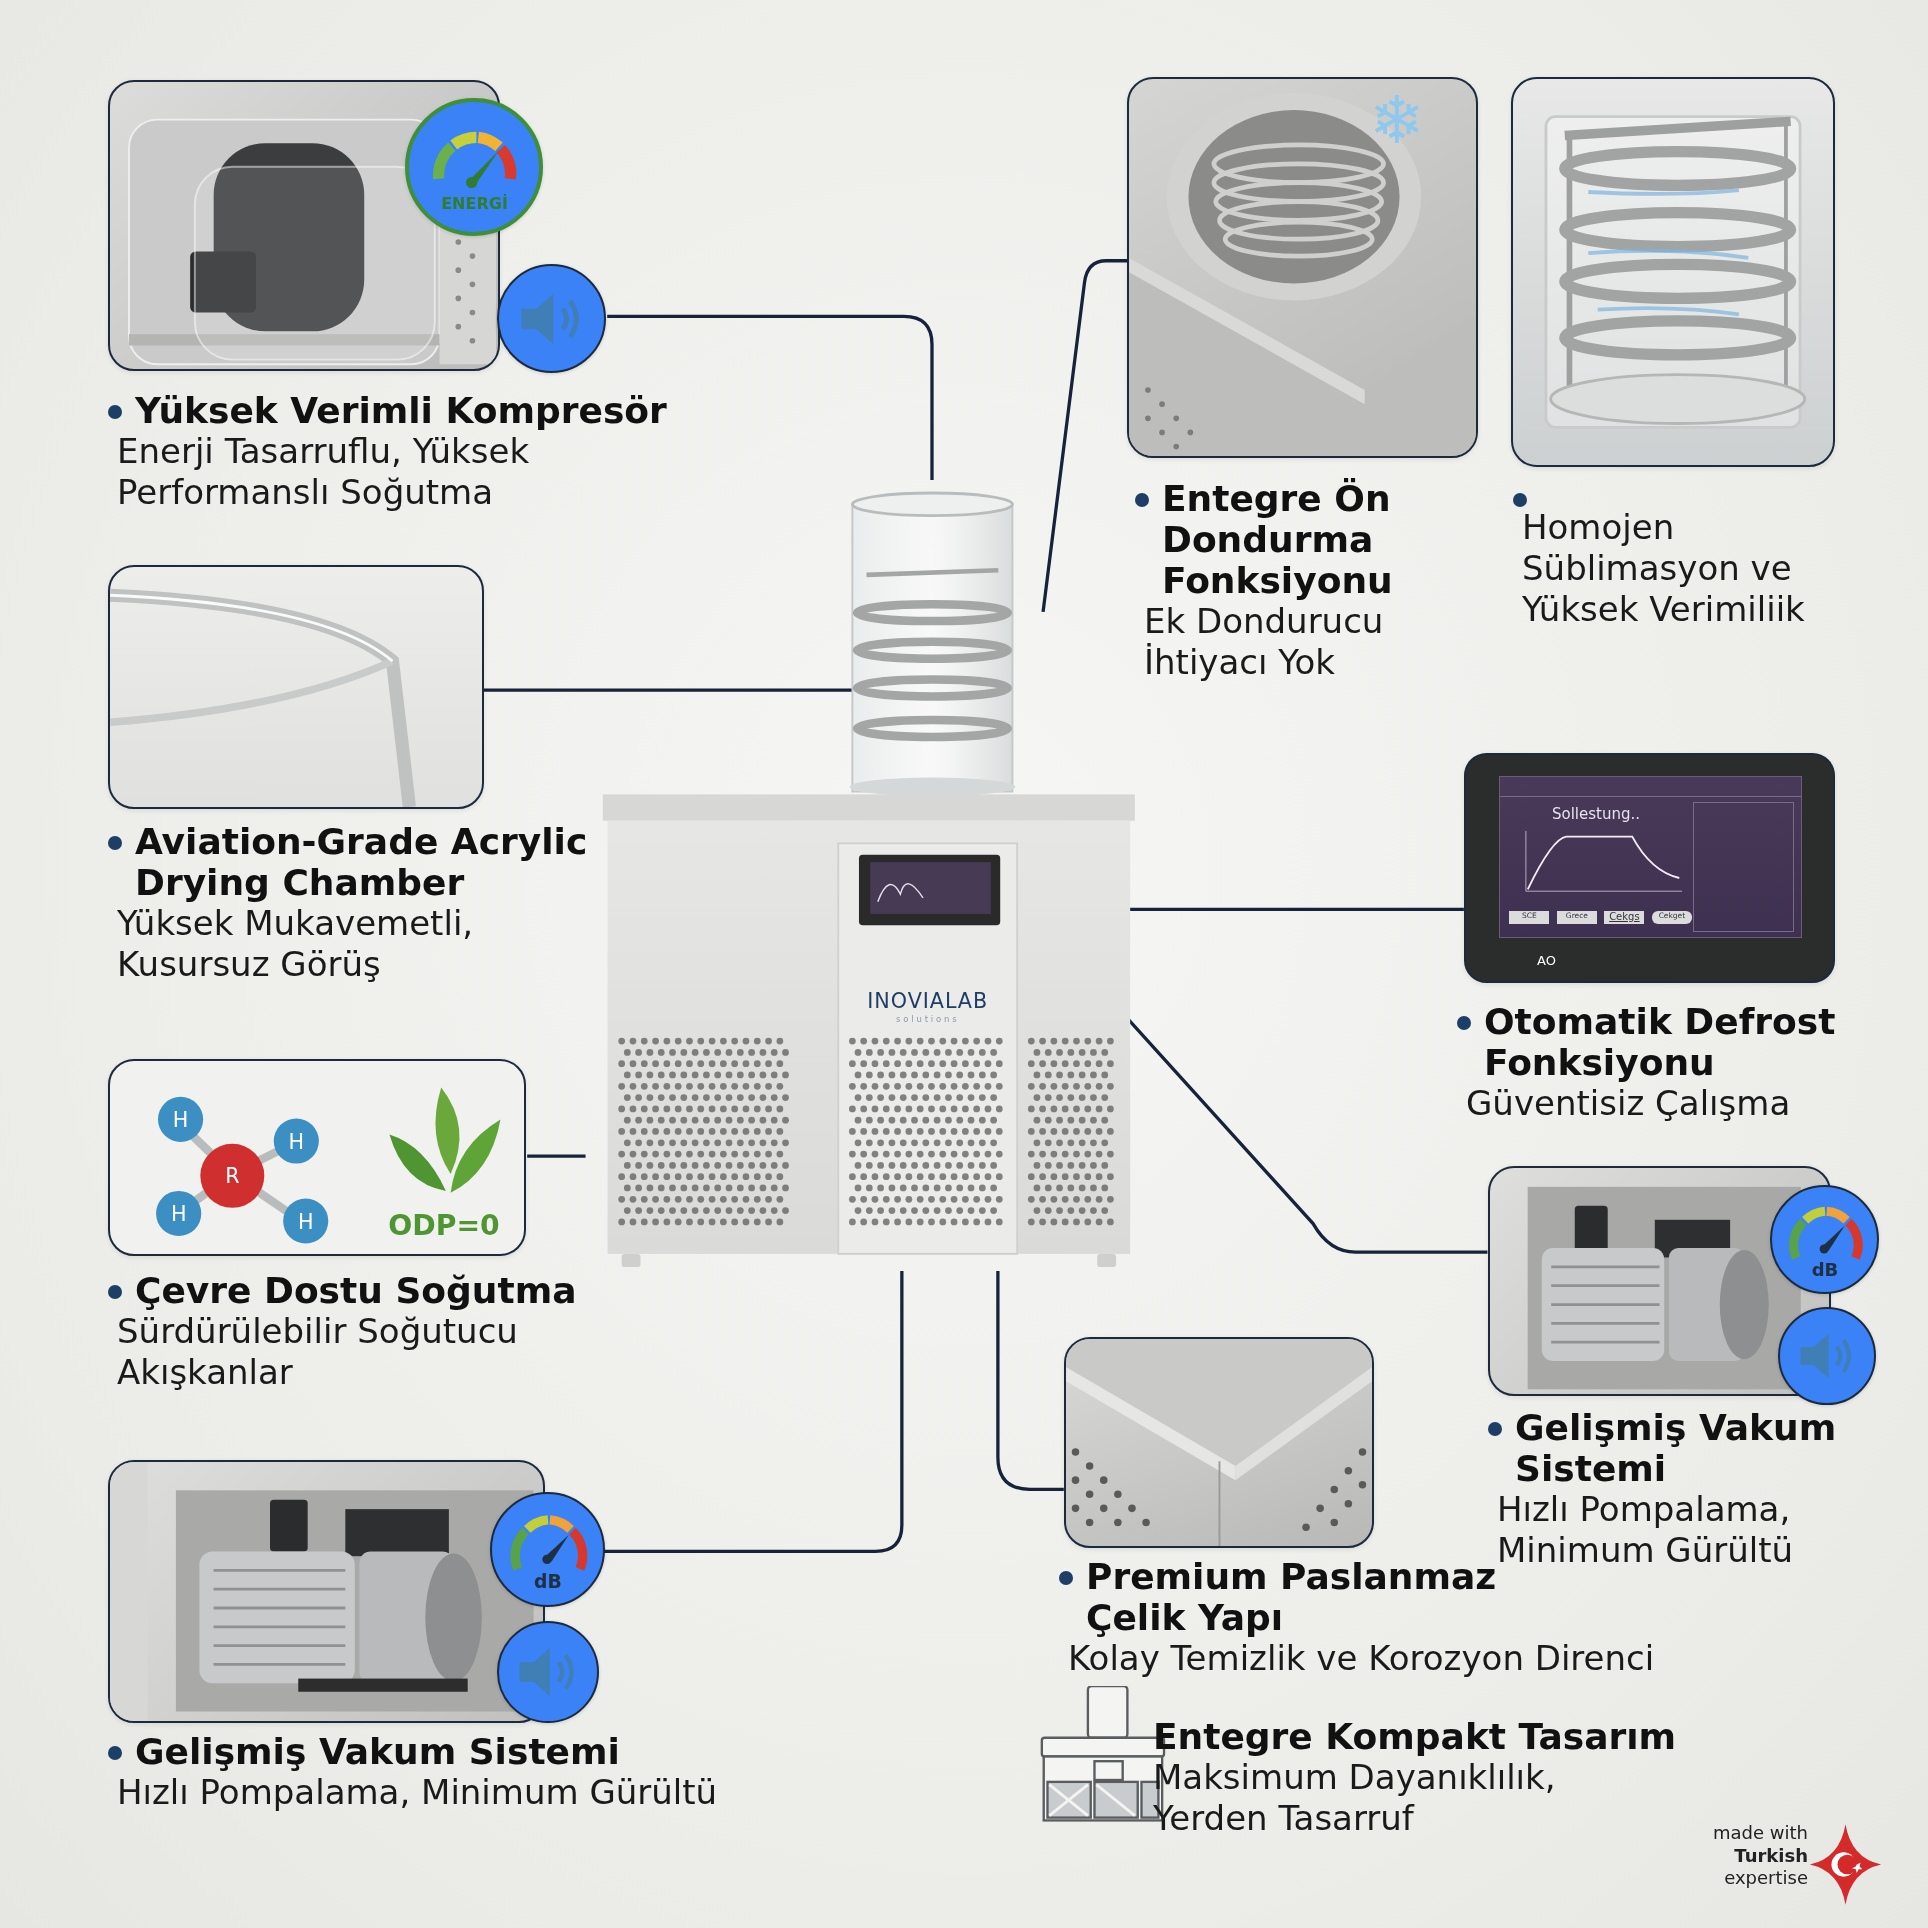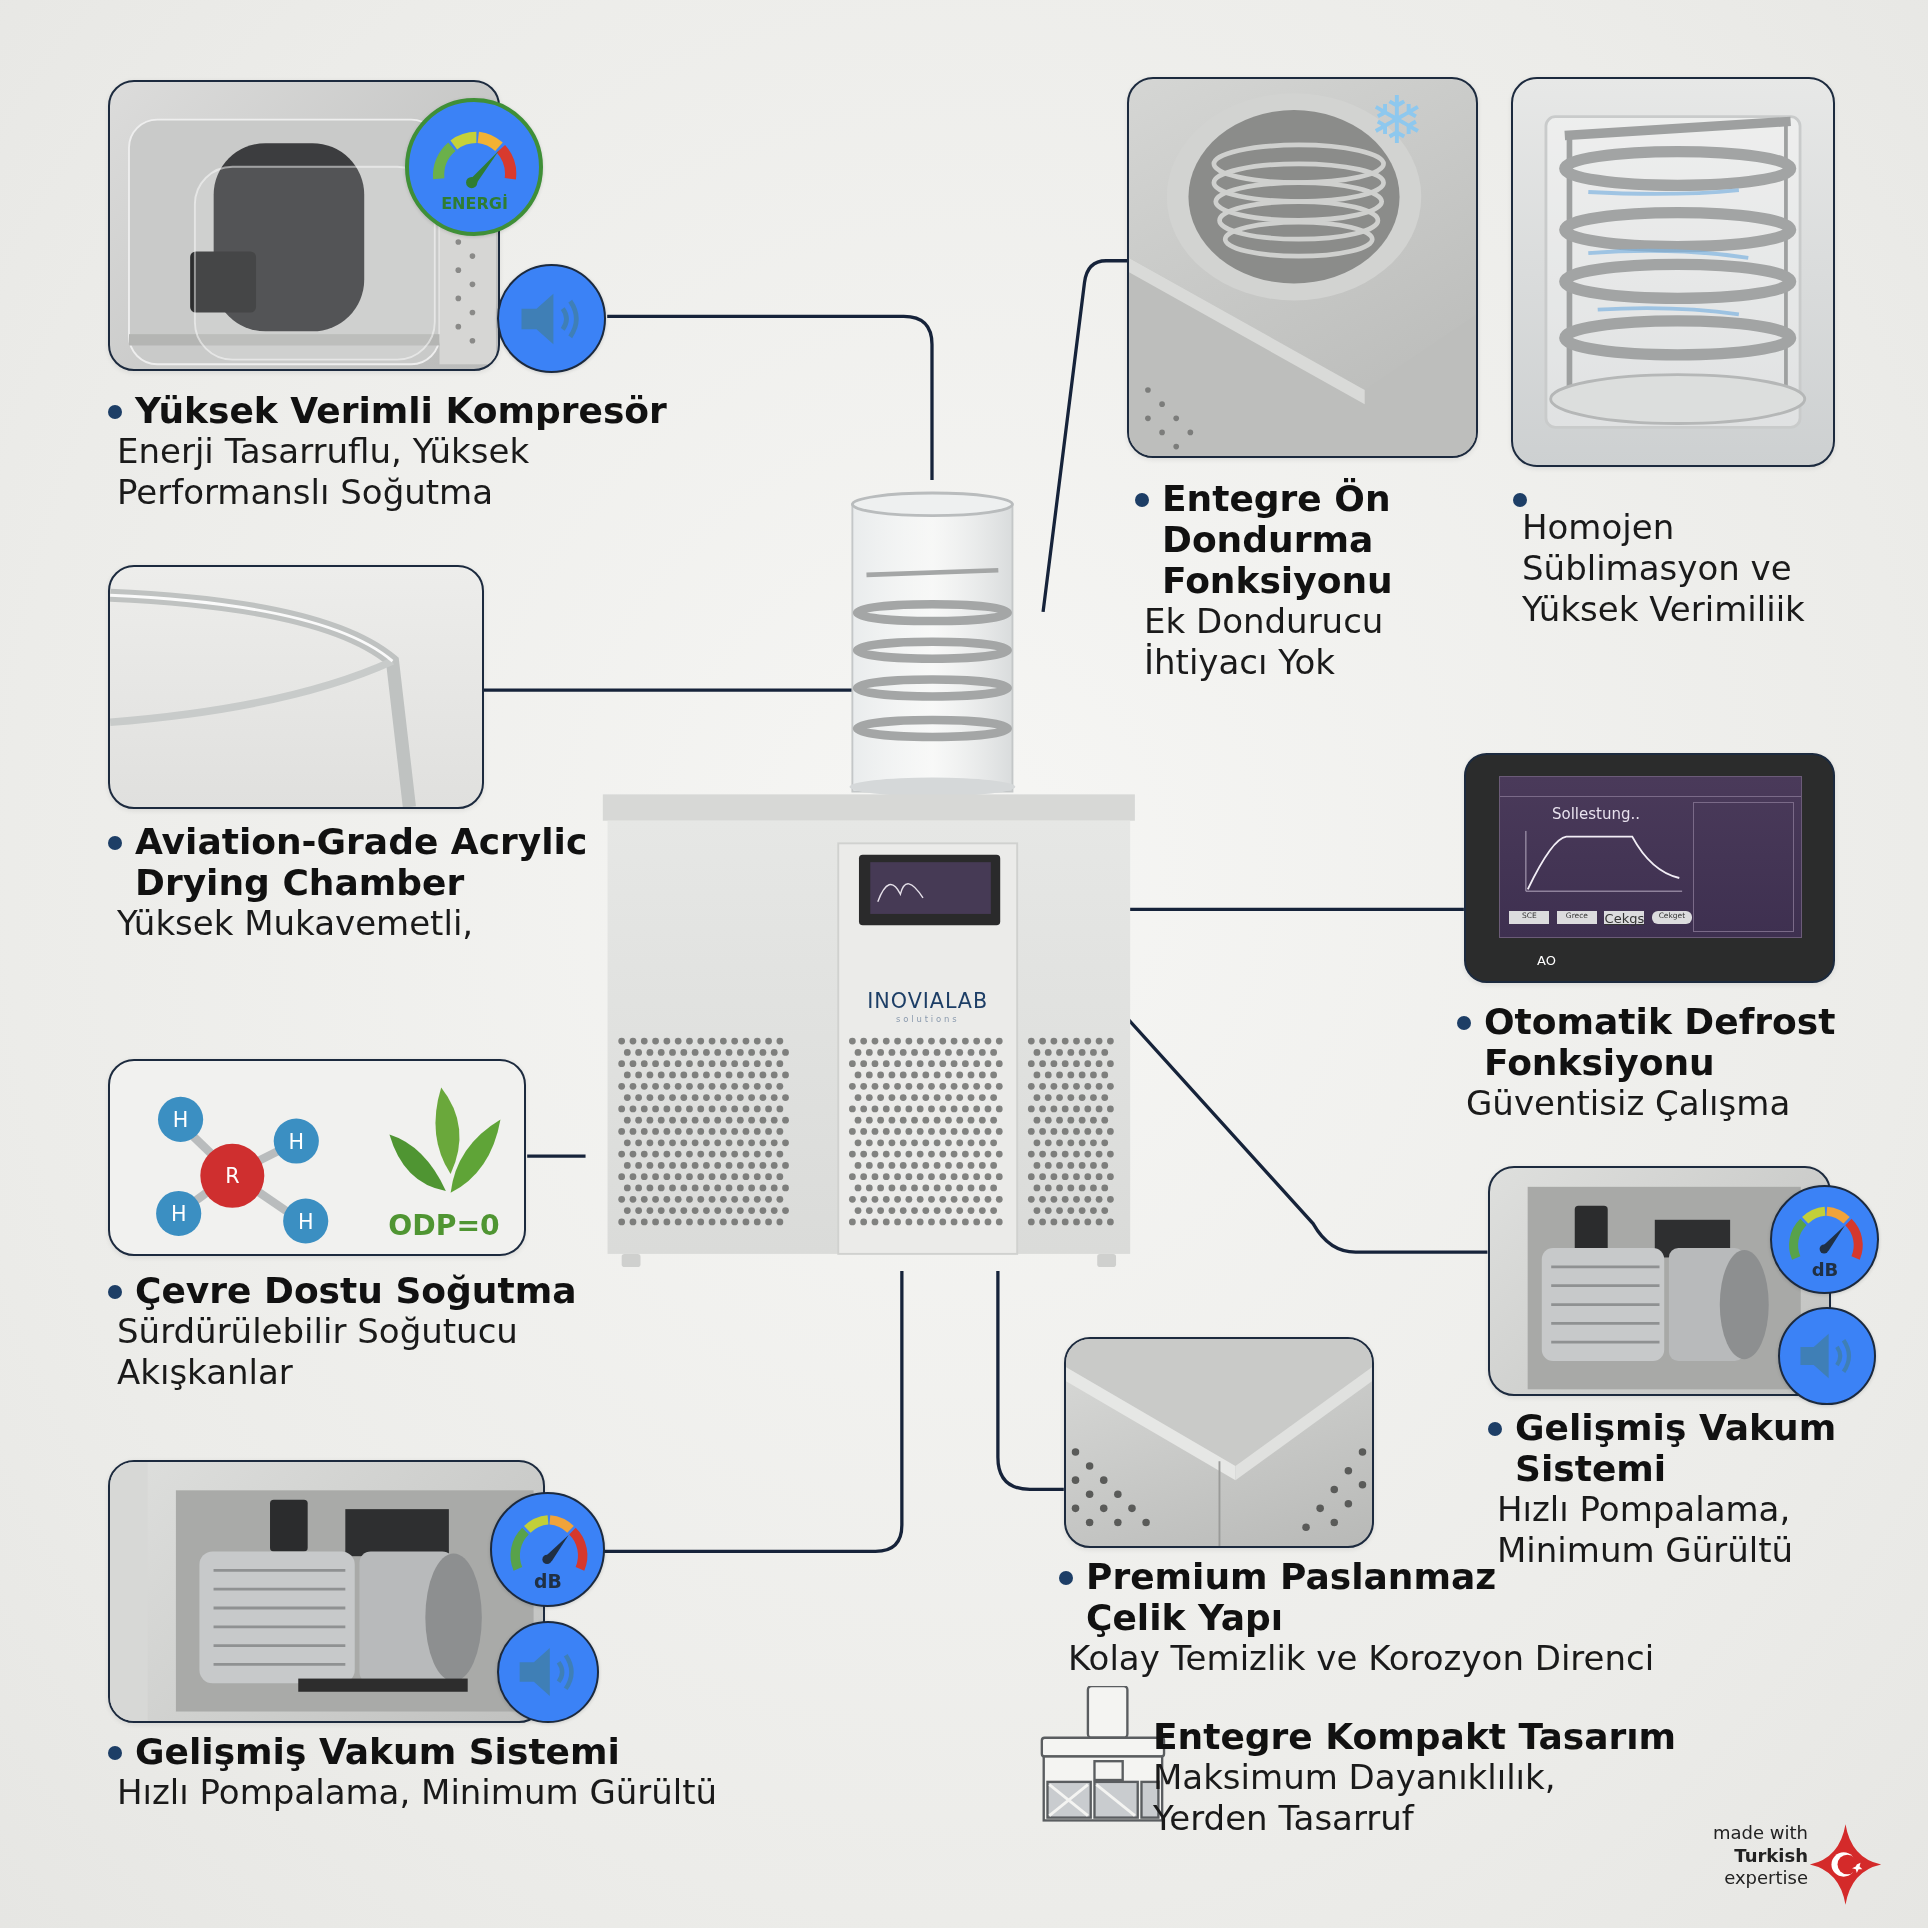--- a/index.html
+++ b/index.html
@@ -93,20 +93,21 @@
 <div class="feat" style="left:108px;top:821px;">
   <div class="title">
       <span class="dot"></span>
       <span>
         <span class="ttxt">Aviation-Grade Acrylic</span>
         <span class="ttxt">Drying Chamber</span>
       </span>
     </div>
   <div class="sub">
       <span class="ttxt">Yüksek Mukavemetli,</span>
+      <span class="ttxt">Kusursuz Görüş</span>
     </div>
 </div>
 
 <div class="card" style="left:108px;top:1059px;width:414px;height:193px;background:#f1f1ef;">
   <svg width="414" height="193" viewBox="0 0 440 205">
     <g stroke="#b9bcbd" stroke-width="9">
         <line x1="78" y1="70" x2="130" y2="120"></line>
         <line x1="130" y1="120" x2="200" y2="85"></line>
         <line x1="130" y1="120" x2="75" y2="160"></line>
         <line x1="130" y1="120" x2="200" y2="168"></line>
@@ -266,21 +267,21 @@
     <div style="position:absolute;left:0;top:0;right:0;height:19px;border-bottom:0.9px solid #7a6a88;"></div>
     <div style="position:absolute;left:52px;top:28px;font-size:15px;color:#e8e2ee;">Sollestung..</div>
     <svg width="160" height="66" style="position:absolute;left:23.5px;top:52px;" viewBox="0 0 170 70">
       <path d="M4 64 Q30 10 45 8 L115 8 Q135 45 165 52" stroke="#f2eef6" stroke-width="2" fill="none"></path>
       <line x1="2" y1="2" x2="2" y2="66" stroke="#bdb2c8" stroke-width="1"></line>
         <line x1="2" y1="66" x2="168" y2="66" stroke="#bdb2c8" stroke-width="1"></line>
     </svg>
     <div style="position:absolute;left:9.4px;bottom:13px;display:flex;gap:7.5px;">
       <span style="width:40px;height:13px;background:#dcdcde;font-size:7.5px;text-align:center;color:#333;">SCE</span>
       <span style="width:40px;height:13px;background:#dcdcde;font-size:7.5px;text-align:center;color:#333;">Grece</span>
-      <span style="width:40px;height:13px;background:#dcdcde;font-size:13px;text-align:center;color:#333;text-decoration:underline;">Cekgs</span>
+      <span style="width:40px;height:13px;background:#dcdcde;font-size:10px;text-align:center;color:#333;text-decoration:underline;">Cekgs</span>
       <span style="width:40px;height:13px;background:#dcdcde;font-size:7.5px;text-align:center;color:#333;border-radius:6px;">Cekget</span>
     </div>
     <div style="position:absolute;right:7.5px;top:24.5px;width:99px;height:128px;border:0.9px solid #7a6a88;"></div>
   </div>
   <div style="position:absolute;left:71px;bottom:13px;font-size:13px;color:#ffffff;">AO</div>
 </div>
 <div class="feat" style="left:1457px;top:1001px;">
   <div class="title">
       <span class="dot"></span>
       <span>

